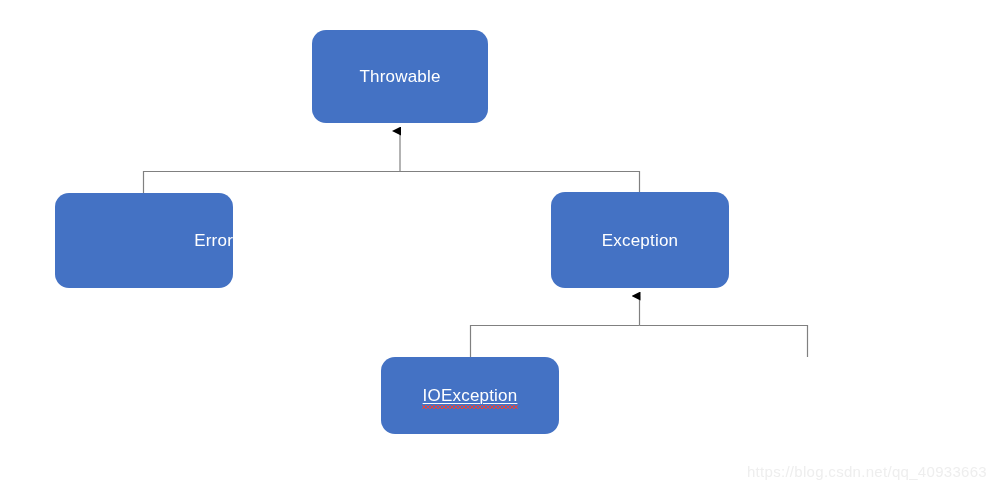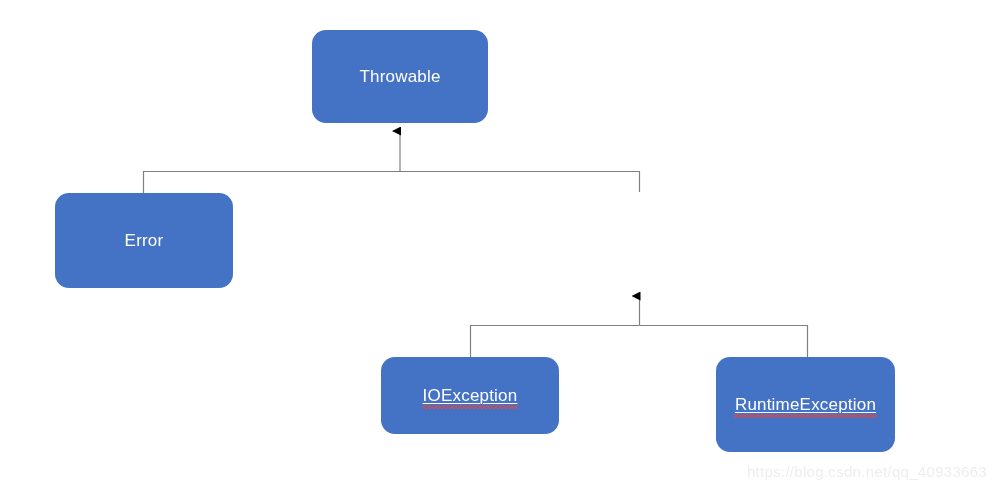--- a/index.html
+++ b/index.html
@@ -108,28 +108,28 @@
     </g>
     <g>
       <line x1="639.5" y1="325.5" x2="639.5" y2="296" stroke="#808080" stroke-width="1.2" marker-end="url(#arrow-up)"></line>
     </g>
   </svg>
 
   <div class="node" id="node-throwable" style="left: 312px; top: 30px; width: 176px; height: 93px; background: rgb(68, 114, 196); color: rgb(255, 255, 255);">
     <span class="node-label">Throwable</span>
   </div>
 
-  <div class="node" id="node-error" style="left: 55px; top: 193px; width: 178px; height: 95px; background: rgb(68, 114, 196); color: rgb(255, 255, 255);">
+  <div class="node" id="node-error" style="left: 55px; top: 193px; width: 178px; height: 95px; background: rgb(68, 114, 196); color: rgb(255, 255, 255); justify-content: flex-end;">
     <span class="node-label">Error</span>
   </div>
 
+  <div class="node" id="node-exception" style="left: 551px; top: 192px; width: 178px; height: 96px; background: rgb(68, 114, 196); color: rgb(255, 255, 255);">
+    <span class="node-label">Exception</span>
+  </div>
 
   <div class="node" id="node-ioexception" style="left: 381px; top: 357px; width: 178px; height: 77px; background: rgb(68, 114, 196); color: rgb(255, 255, 255);">
     <span class="node-label spellcheck">IOException</span>
   </div>
 
-  <div class="node" id="node-runtimeexception" style="left: 716px; top: 357px; width: 179px; height: 95px; background: rgb(68, 114, 196); color: rgb(255, 255, 255);">
-    <span class="node-label spellcheck">RuntimeException</span>
-  </div>
 
   <div id="watermark">https://blog.csdn.net/qq_40933663</div>
 
 </div>
 
 </body></html>

